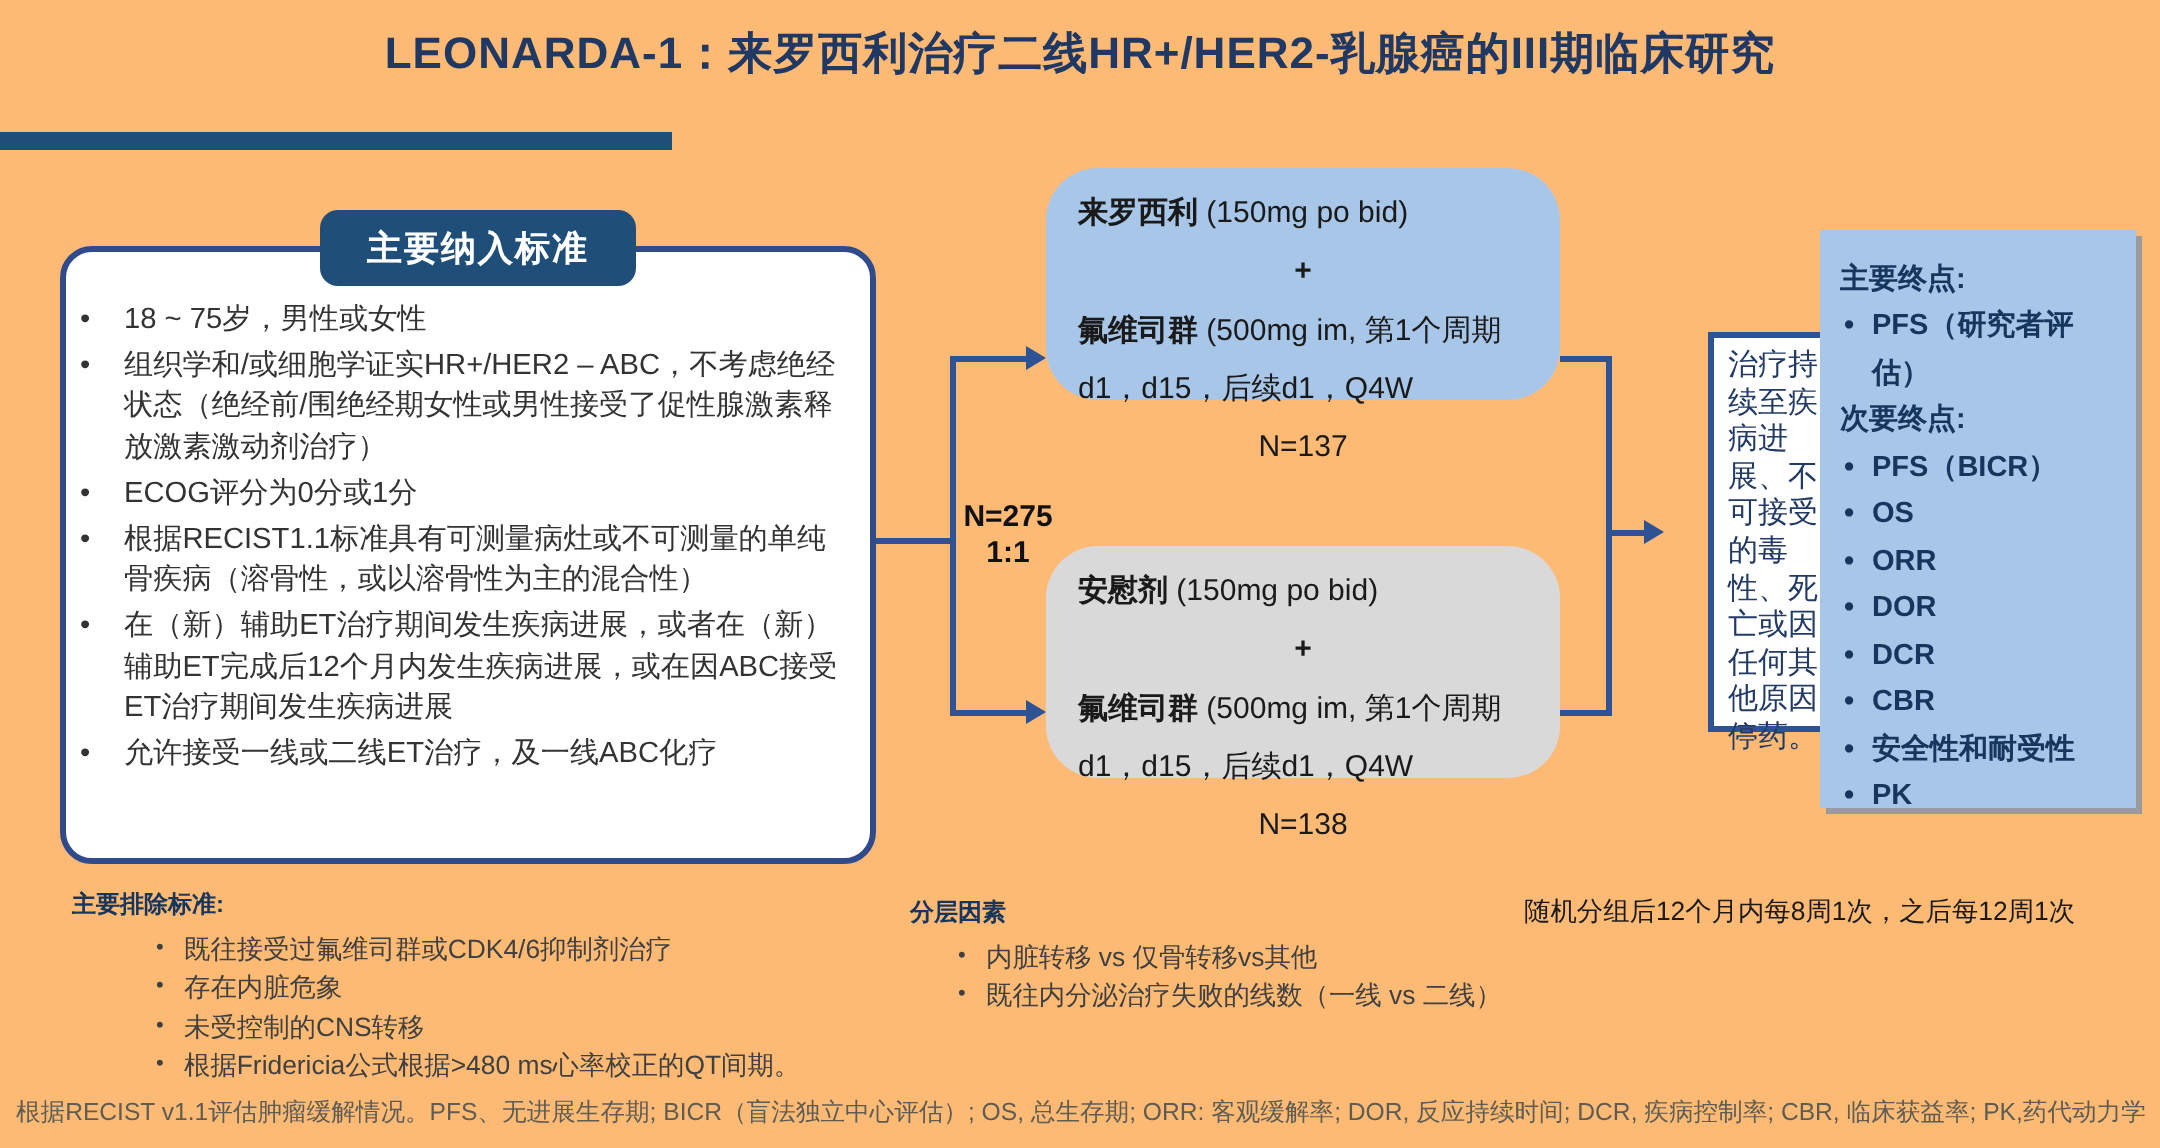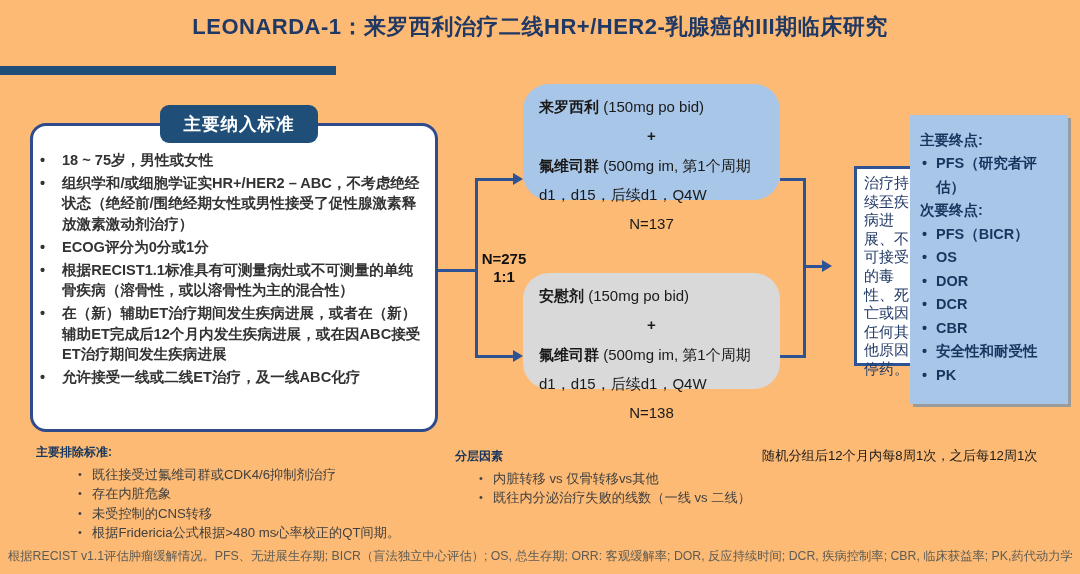--- a/index.html
+++ b/index.html
@@ -10,21 +10,21 @@
   
   .title{position:absolute;top:12px;left:0;width:100%;text-align:center;
     font-size:22px;font-weight:bold;color:#1F3864;letter-spacing:.5px;}
   .title-bar{position:absolute;left:0;top:66px;width:336px;height:9px;background:#1F4E79;}
   
   .inclusion-box{position:absolute;left:30px;top:123px;width:408px;height:309px;
     border:3px solid #2F4B8C;border-radius:16px;background:#fff;box-sizing:border-box;}
   .inclusion-badge{position:absolute;left:160px;top:105px;width:158px;height:38px;
     background:#1F4E79;border-radius:9px;color:#fff;font-weight:bold;font-size:17.5px;
     display:flex;align-items:center;justify-content:center;z-index:2;letter-spacing:1px;}
-  .inclusion-list{position:absolute;left:30px;top:150px;width:402px;margin:0;padding:0;list-style:none;font-weight:bold;}
+  .inclusion-list{position:absolute;left:30px;top:150px;width:402px;margin:0;padding:0;list-style:none;}
   .inclusion-list li{position:relative;padding-left:32px;padding-right:6px;font-size:14.6px;
     line-height:1.42;color:#333333;margin-bottom:2px;}
   .inclusion-list li::before{content:"•";position:absolute;left:10px;top:0;color:#333;}
   
   .arm{position:absolute;left:523px;width:257px;height:116px;border-radius:26px;
     box-sizing:border-box;padding:8px 16px 0 16px;font-size:15px;color:#1a1a1a;line-height:1.95;}
   .arm-top{top:84px;background:#A8C6E8;}
   .arm-bottom{top:273px;background:#D9D9D9;}
   .arm .b{font-weight:bold;}
   .arm-plus{text-align:center;font-weight:bold;}
@@ -115,20 +115,21 @@
   <div class="arrow-right" style="left:822px;top:260px;"></div>
 
   <div class="treat-box">治疗持续至疾病进展、不可接受的毒性、死亡或因任何其他原因停药。</div>
 
   <div class="endpoints">
     <div>主要终点:</div>
     <div class="ep-item">PFS（研究者评估）</div>
     <div>次要终点:</div>
     <div class="ep-item">PFS（BICR）</div>
     <div class="ep-item">OS</div>
+    <div class="ep-item">ORR</div>
     <div class="ep-item">DOR</div>
     <div class="ep-item">DCR</div>
     <div class="ep-item">CBR</div>
     <div class="ep-item">安全性和耐受性</div>
     <div class="ep-item">PK</div>
   </div>
 
   <div class="exclusion">
     <div class="sec-title">主要排除标准:</div>
     <ul>

